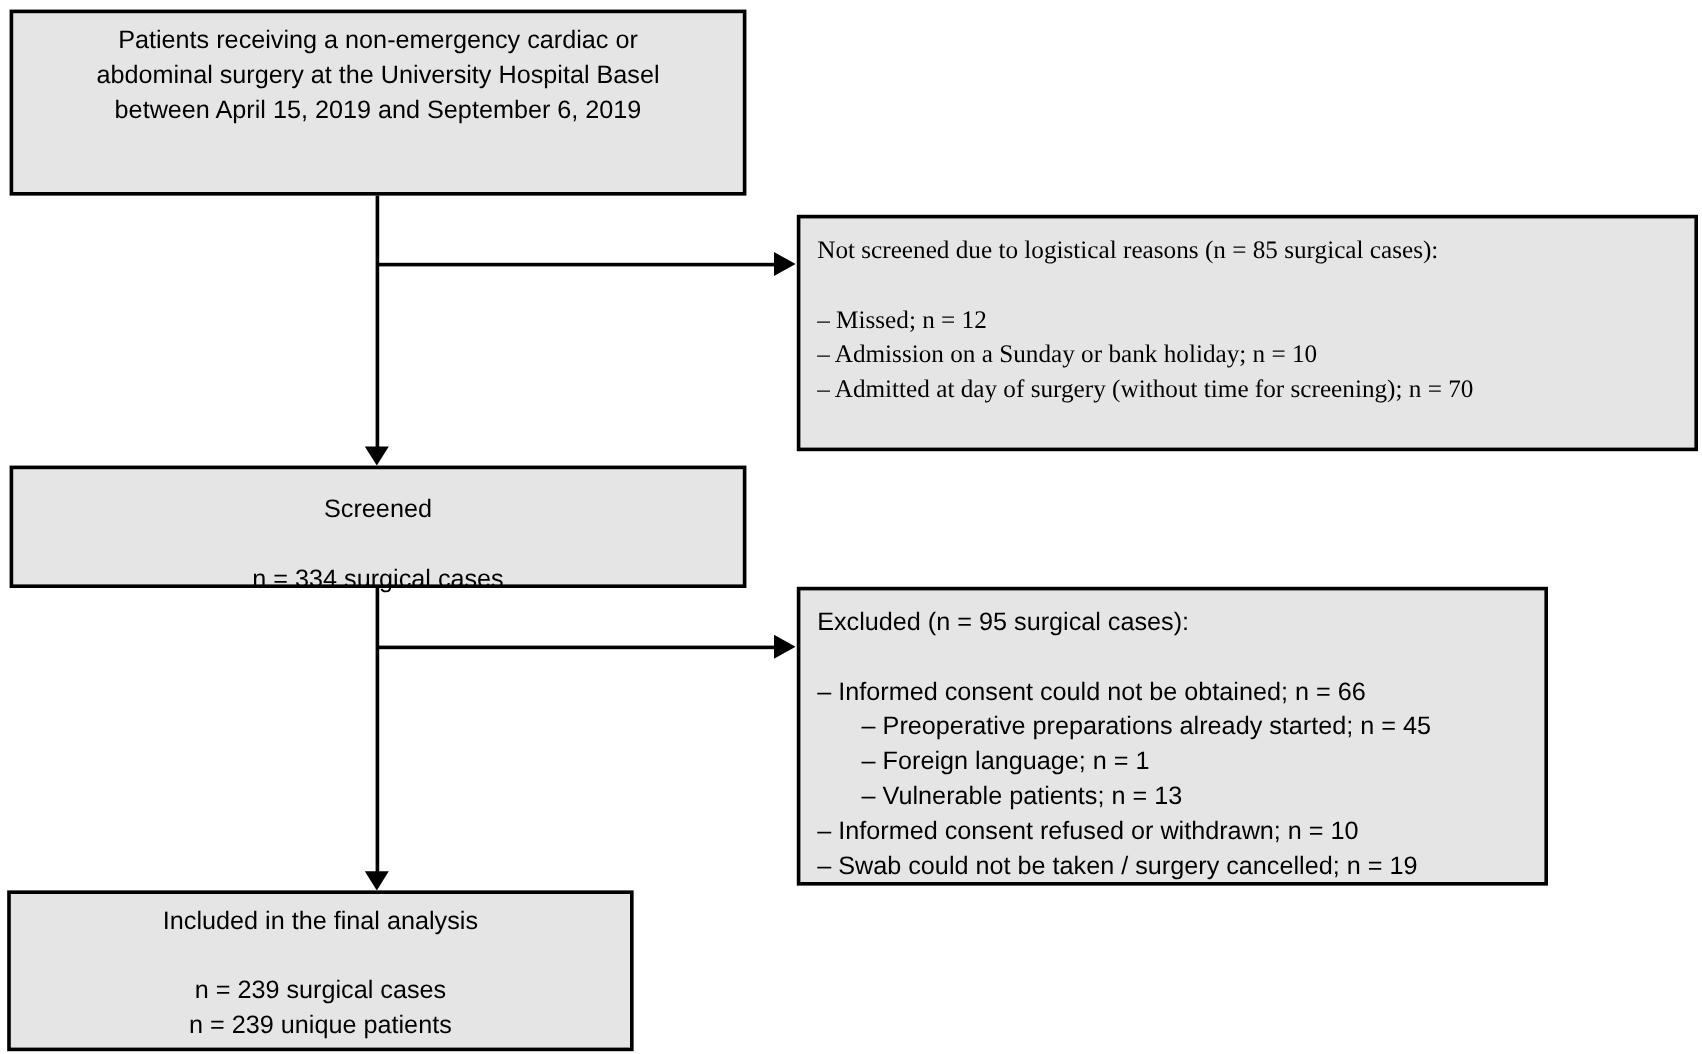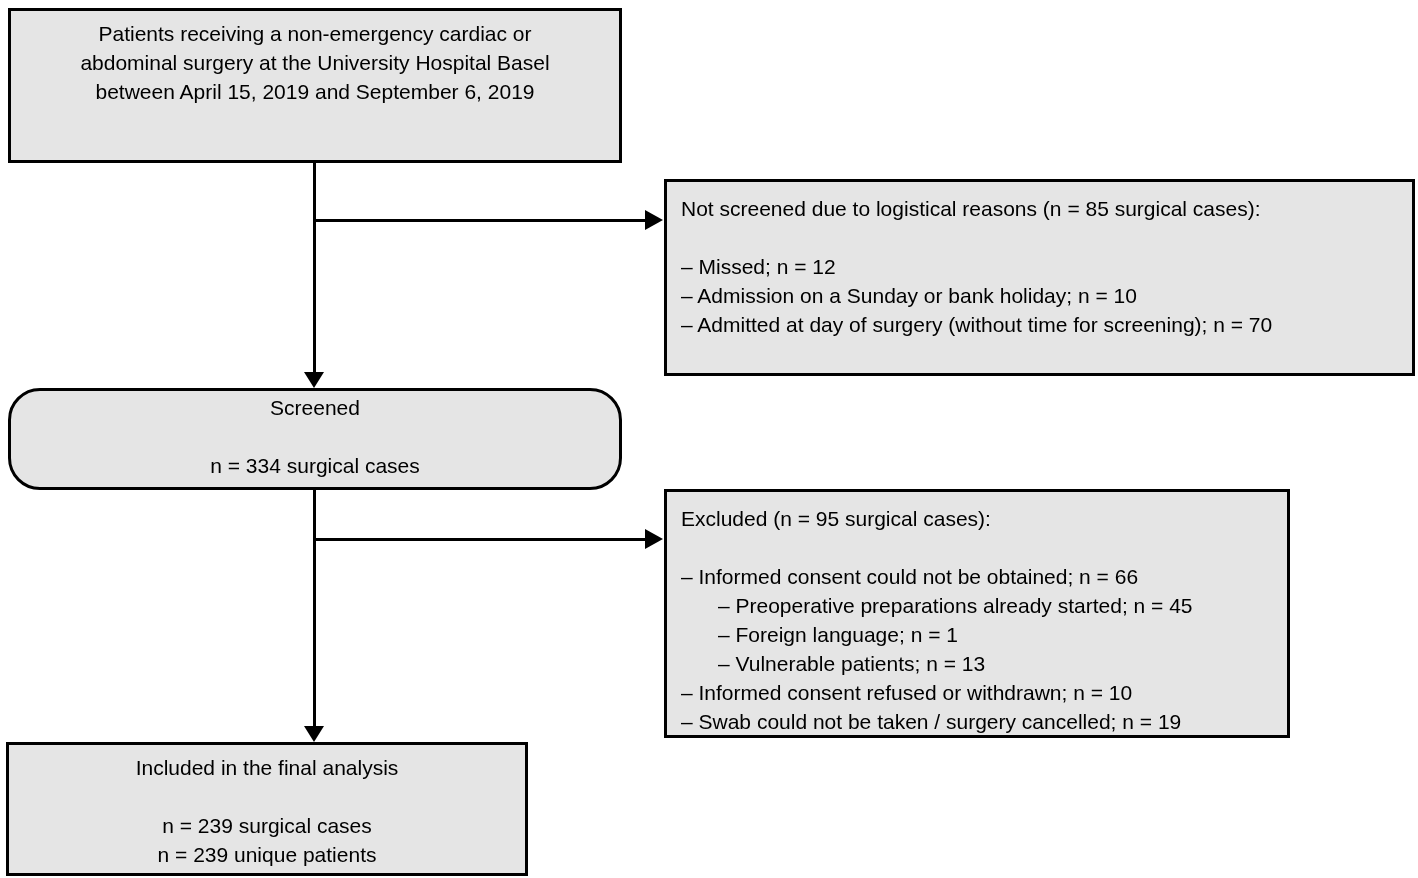--- a/index.html
+++ b/index.html
@@ -24,22 +24,22 @@
     background: #e5e5e5;
   }
   .box.centered { text-align: center; }
   .box.leftalign { text-align: left; padding: 12px 14px 0 14px; }
   .spacer { height: 29px; }
   .item { white-space: nowrap; }
   .item.indent1 { padding-left: 37px; }
 
   
   #box-enrollment { left: 8px;   top: 8px;   width: 614px; height: 155px; padding-top: 8px; }
-  #box-not-screened { left: 664px; top: 179px; width: 751px; height: 197px; }
-  #box-screened  { left: 8px;   top: 388px; width: 614px; height: 102px; padding-top: 2px; border-radius: 32px; }
+  #box-not-screened { left: 664px; top: 179px; width: 751px; height: 197px; font-family: Liberation Serif, serif; }
+  #box-screened  { left: 8px;   top: 388px; width: 614px; height: 102px; padding-top: 19px; }
   #box-excluded  { left: 664px; top: 489px; width: 626px; height: 249px; }
   #box-included  { left: 6px;   top: 742px; width: 522px; height: 134px; padding-top: 8px; }
 
   
   .vline, .hline { position: absolute; background: #000000; }
   #conn-v1 { left: 313px; top: 163px; width: 3px; height: 211px; }
   #conn-v2 { left: 313px; top: 490px; width: 3px; height: 238px; }
   #conn-h1 { left: 314px; top: 219px; width: 332px; height: 3px; }
   #conn-h2 { left: 314px; top: 538px; width: 332px; height: 3px; }
 

